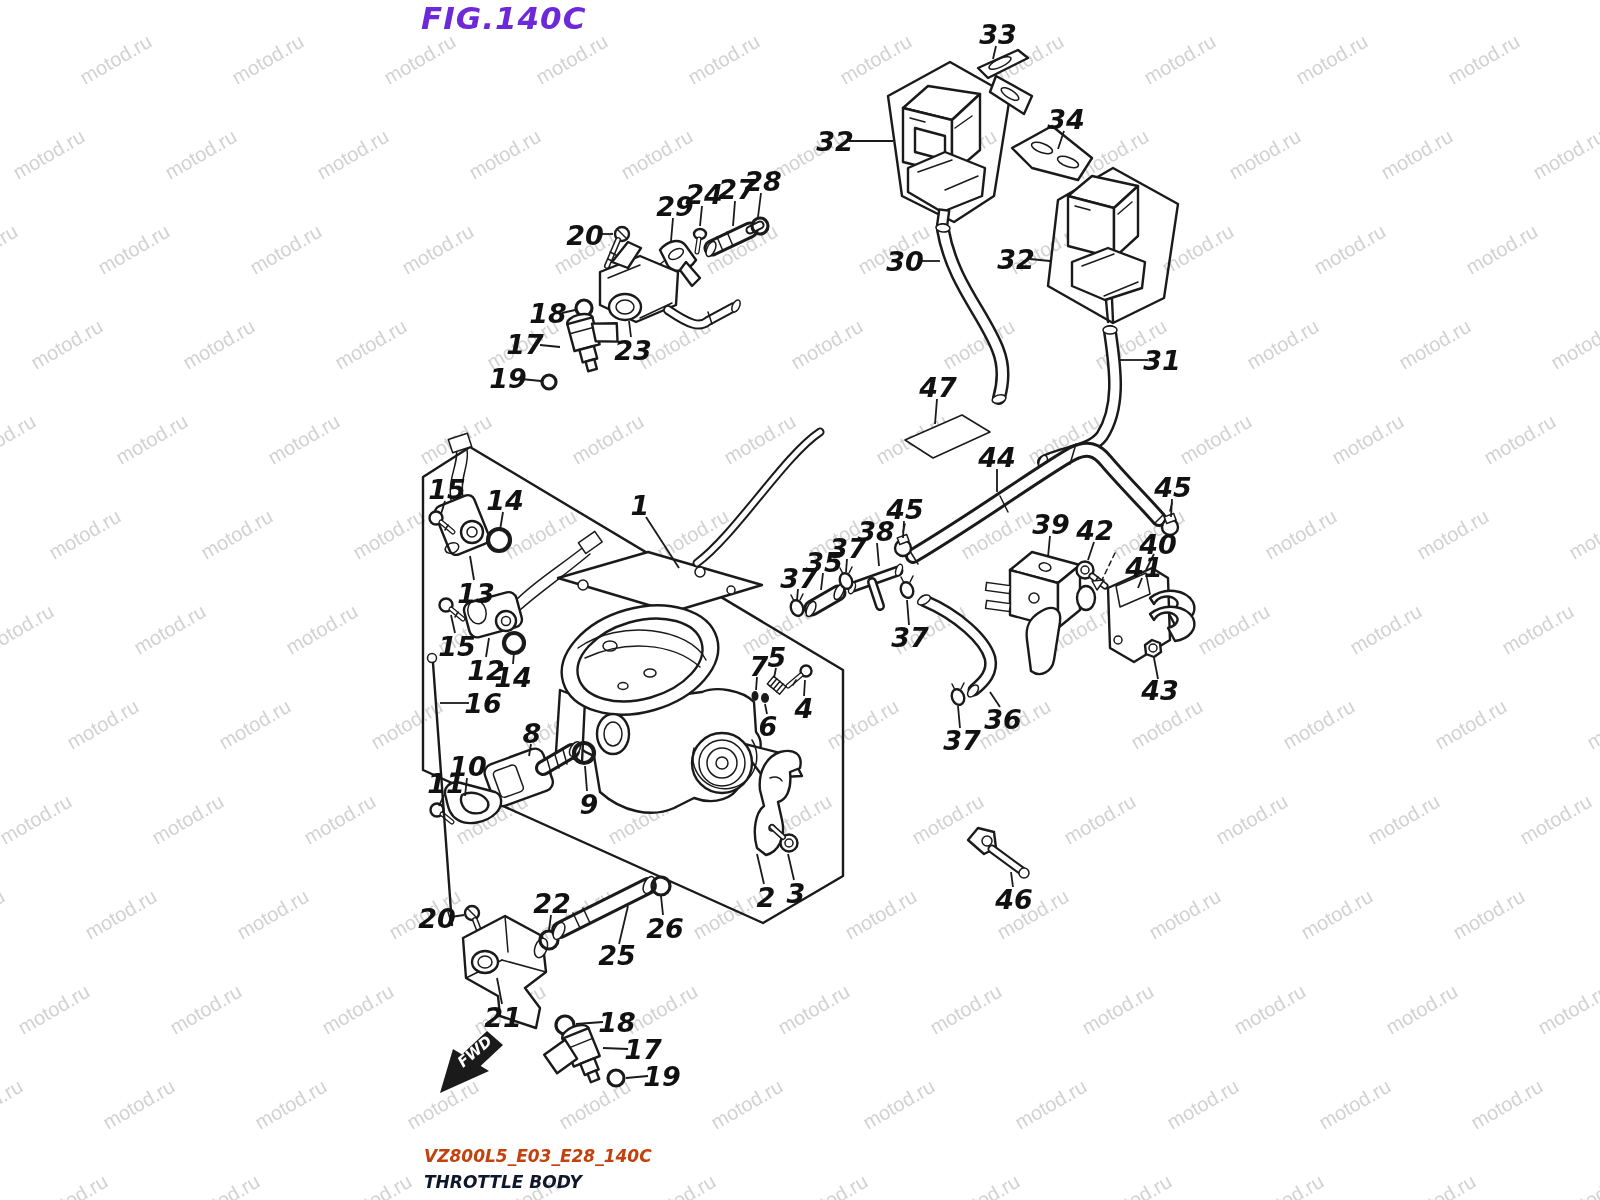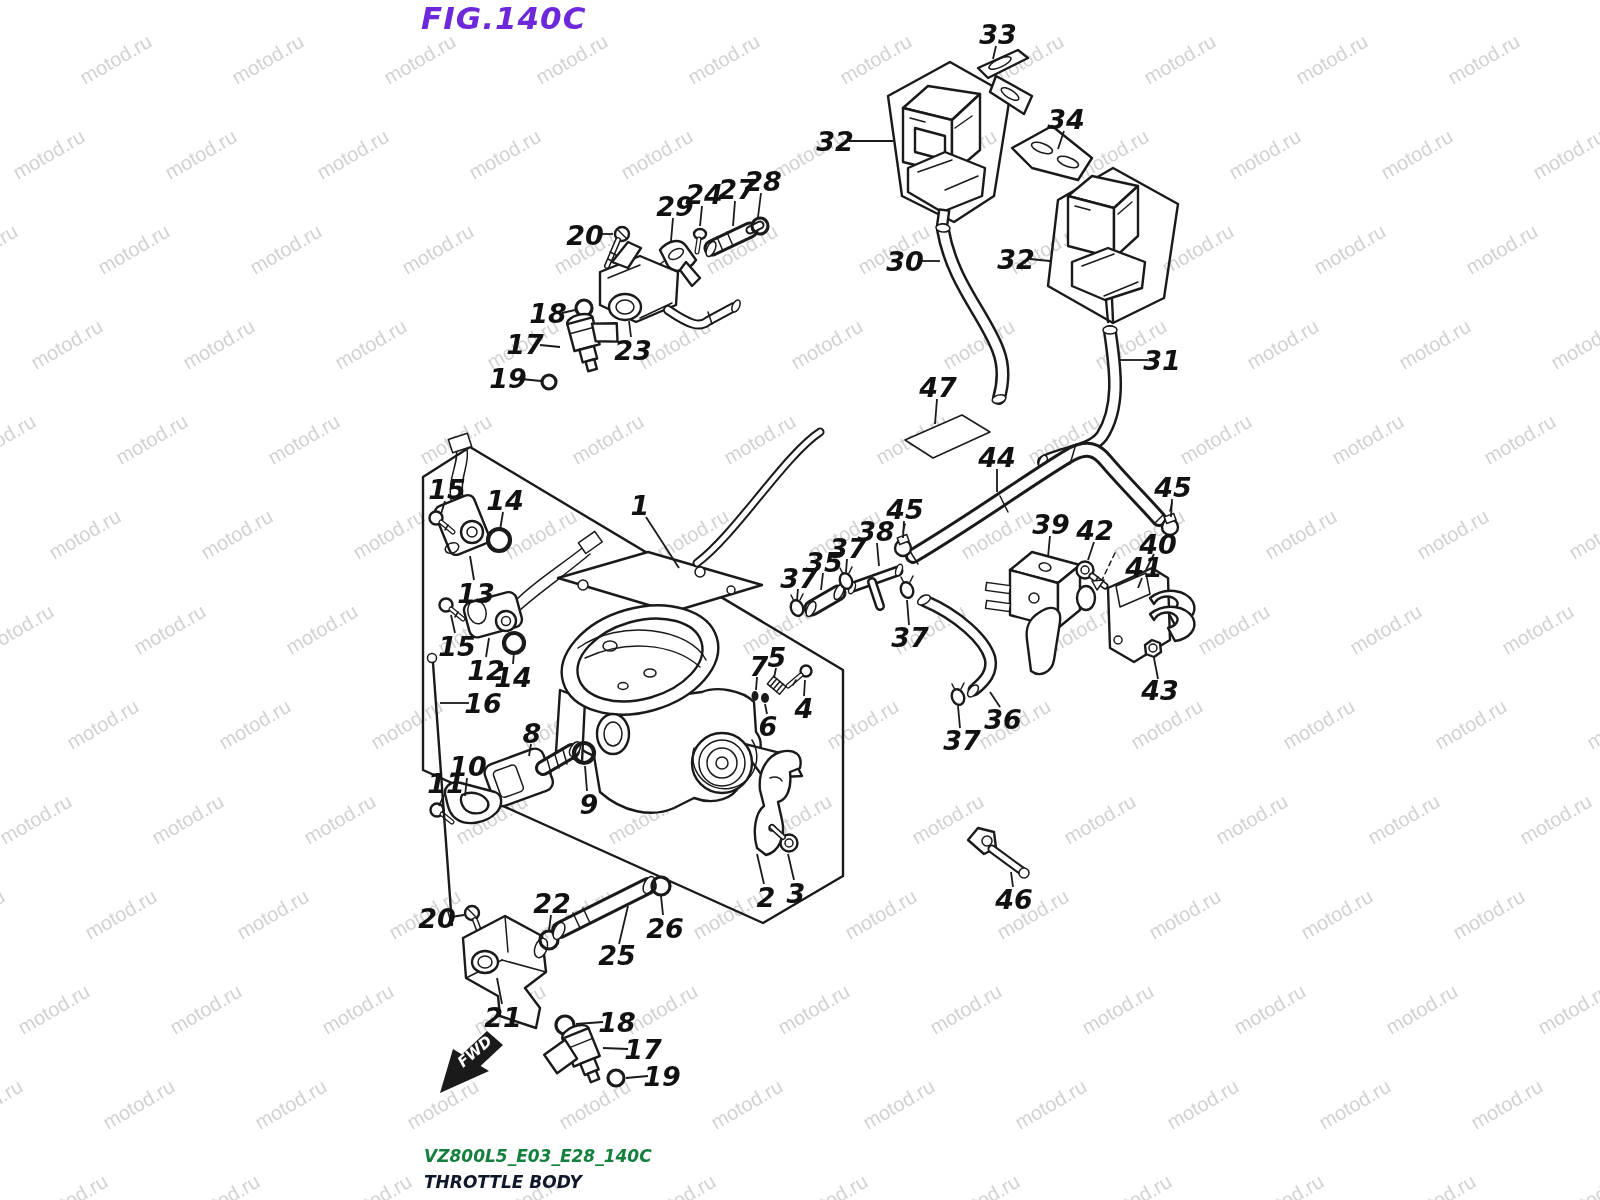--- a/index.html
+++ b/index.html
@@ -1,21 +1,21 @@
 <!DOCTYPE html>
 <html><head>
 <meta charset="utf-8">
 <style>
   html,body{margin:0;padding:0;background:#ffffff;}
   .stage{position:relative;width:1600px;height:1200px;background:#fff;overflow:hidden;
          font-family:"Liberation Sans",sans-serif;}
   svg.art{position:absolute;left:0;top:0;}
   .figure-title{position:absolute;left:421px;top:0px;font:italic 700 31px "DejaVu Sans",sans-serif;
                 color:#6d28d9;letter-spacing:1px;}
-  .footer-code{position:absolute;left:424px;top:1146px;font:italic 700 17px "DejaVu Sans",sans-serif;color:#15803d;}
+  .footer-code{position:absolute;left:424px;top:1146px;font:italic 700 17px "DejaVu Sans",sans-serif;color:#c2410c;}
   .footer-name{position:absolute;left:424px;top:1172px;font:italic 700 17px "DejaVu Sans",sans-serif;color:#0f172a;}
   .ln{fill:none;stroke:#1a1a1a;stroke-width:2.4;stroke-linecap:round;stroke-linejoin:round;}
   .fw{fill:#ffffff;stroke:#1a1a1a;stroke-width:2.4;stroke-linejoin:round;}
   .thin{stroke-width:1.5;}
   .oring{fill:none;stroke:#1a1a1a;stroke-width:4.2;}
   .oring2{fill:none;stroke:#1a1a1a;stroke-width:3.2;}
   .dark{fill:#1a1a1a;stroke:none;}
   .tb{fill:none;stroke:#1a1a1a;stroke-linecap:round;}
   .tw{fill:none;stroke:#ffffff;stroke-linecap:round;}
   .callout{font:italic 700 27px "DejaVu Sans",sans-serif;fill:#111;}

